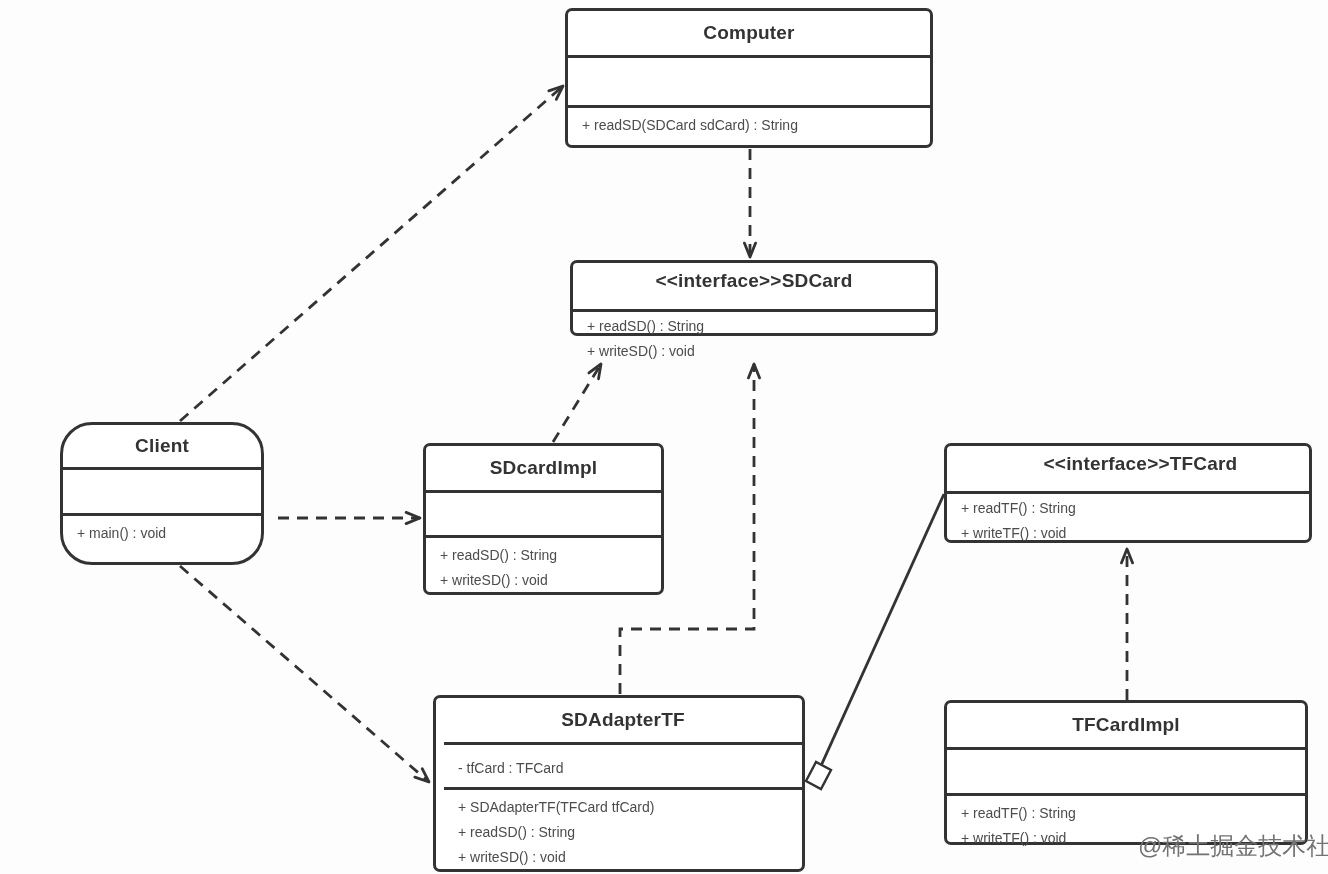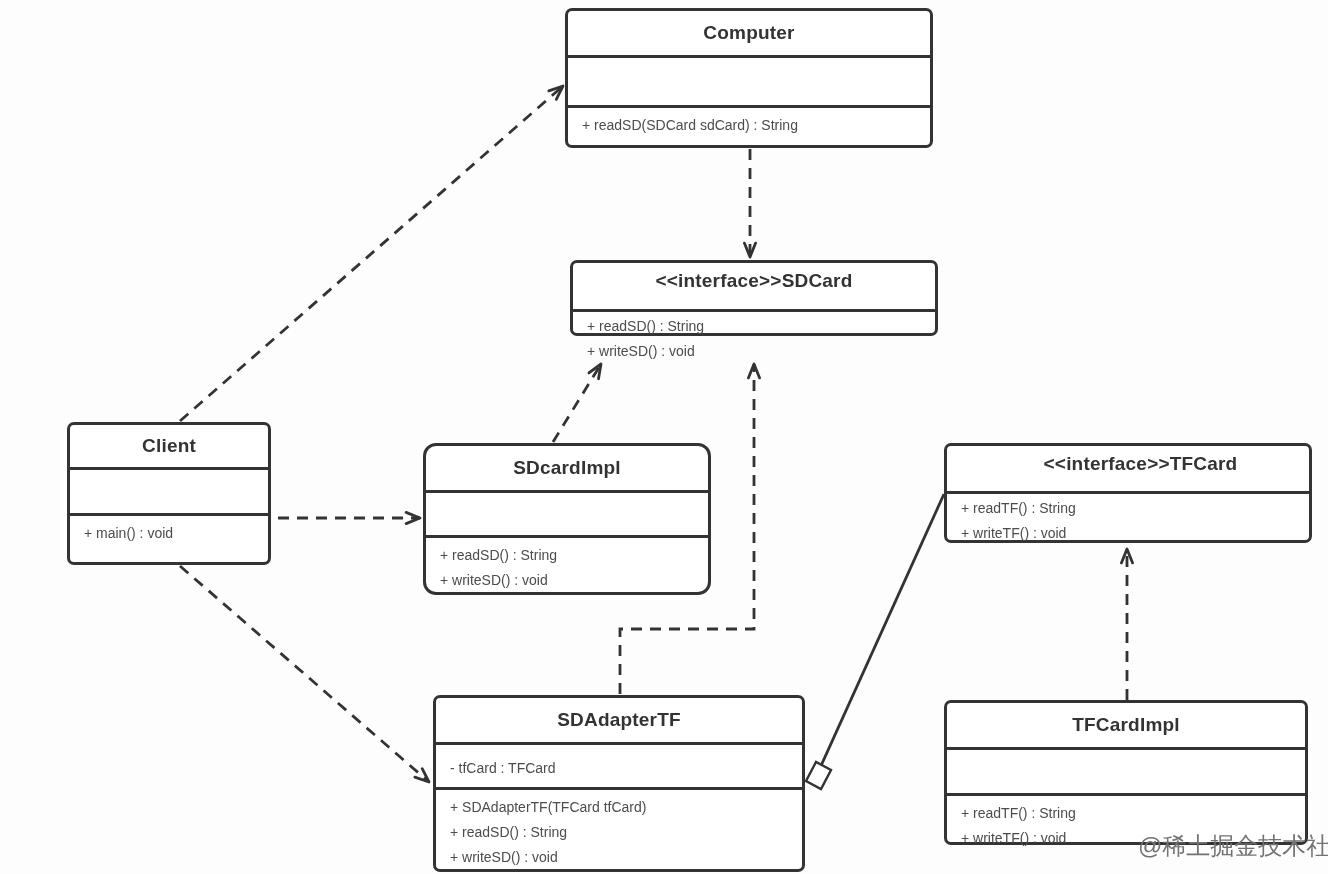--- a/index.html
+++ b/index.html
@@ -82,46 +82,46 @@
   </div>
 
   <div class="uml-class" style="left:570px;top:260px;width:368px;height:76px;">
     <div class="cmp title top-title" style="height:46px;">&lt;&lt;interface&gt;&gt;SDCard</div>
     <div class="cmp members" style="padding-top:2px;">
       <div class="member-line">+ readSD() : String</div>
       <div class="member-line">+ writeSD() : void</div>
     </div>
   </div>
 
-  <div class="uml-class" style="left:67px;top:422px;width:204px;height:143px;">
+  <div class="uml-class" style="left:60px;top:422px;width:204px;height:143px;border-radius:32px;">
     <div class="cmp title" style="height:42px;">Client</div>
     <div class="cmp members" style="flex:0 0 46px;"></div>
     <div class="cmp members">
       <div class="member-line">+ main() : void</div>
     </div>
   </div>
 
-  <div class="uml-class" style="left:423px;top:443px;width:288px;height:152px;border-radius:13px;">
+  <div class="uml-class" style="left:423px;top:443px;width:241px;height:152px;">
     <div class="cmp title" style="height:44px;">SDcardImpl</div>
     <div class="cmp members" style="flex:0 0 45px;"></div>
     <div class="cmp members">
       <div class="member-line">+ readSD() : String</div>
       <div class="member-line">+ writeSD() : void</div>
     </div>
   </div>
 
   <div class="uml-class" style="left:944px;top:443px;width:368px;height:100px;">
     <div class="cmp title top-title" style="height:45px;padding-left:25px;">&lt;&lt;interface&gt;&gt;TFCard</div>
     <div class="cmp members" style="padding-top:2px;">
       <div class="member-line">+ readTF() : String</div>
       <div class="member-line">+ writeTF() : void</div>
     </div>
   </div>
 
-  <div class="uml-class" style="left:433px;top:695px;width:372px;height:177px;">
+  <div class="uml-class" style="left:433px;top:695px;width:372px;height:177px;padding-left:8px;">
     <div class="cmp title" style="height:44px;">SDAdapterTF</div>
     <div class="cmp members" style="flex:0 0 45px;display:flex;align-items:center;">
       <div class="member-line">- tfCard : TFCard</div>
     </div>
     <div class="cmp members">
       <div class="member-line">+ SDAdapterTF(TFCard tfCard)</div>
       <div class="member-line">+ readSD() : String</div>
       <div class="member-line">+ writeSD() : void</div>
     </div>
   </div>

